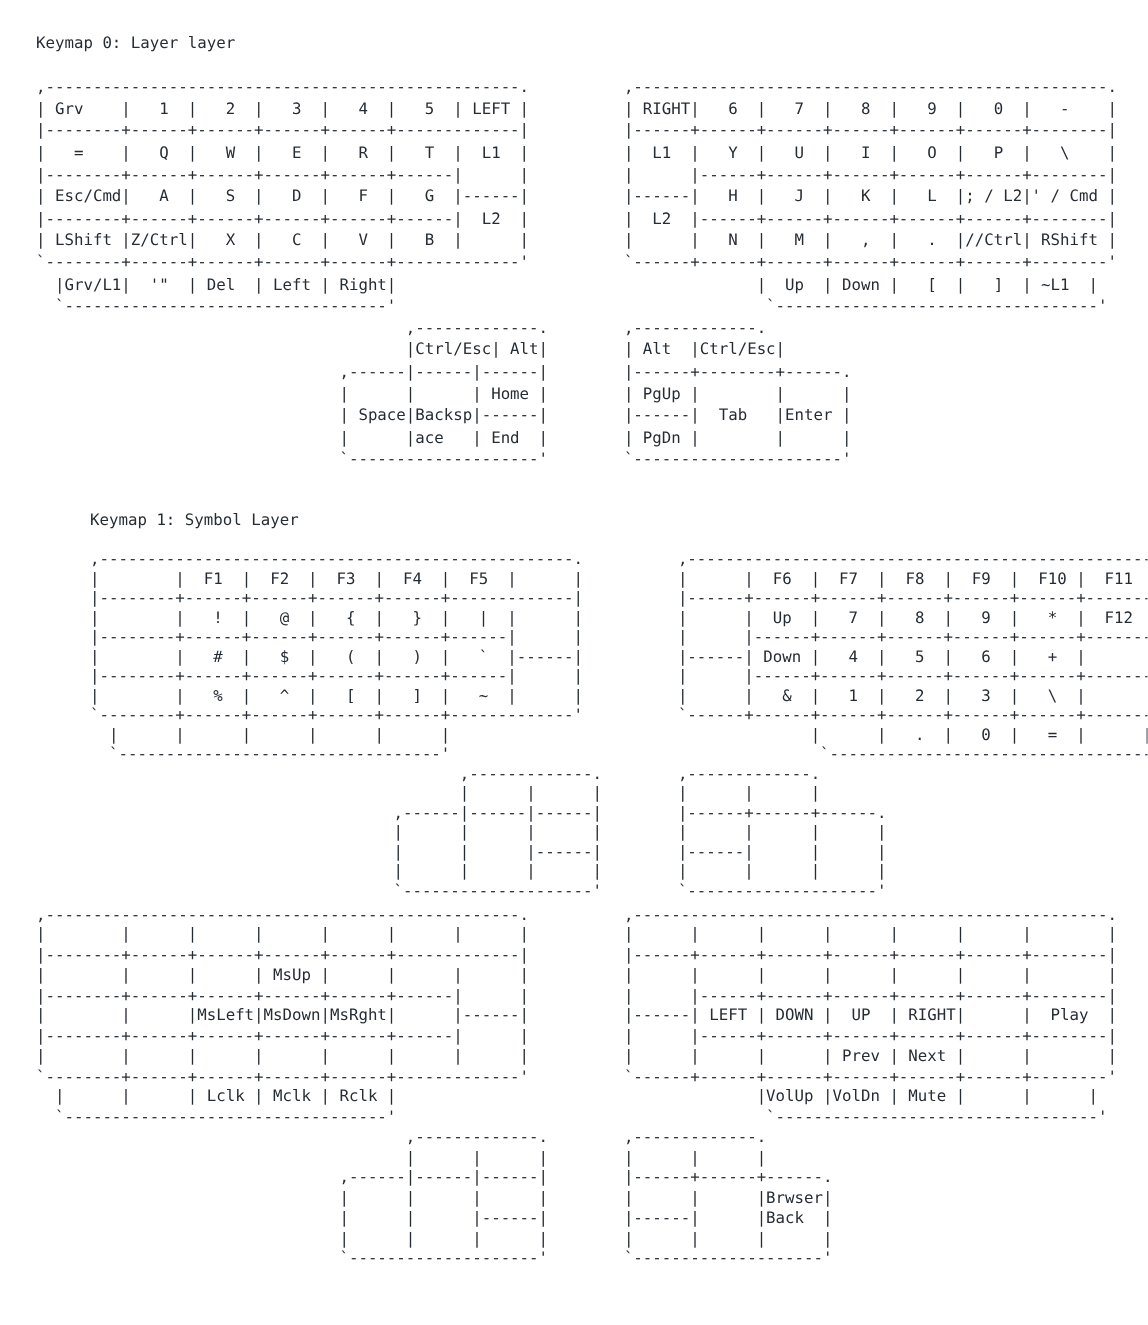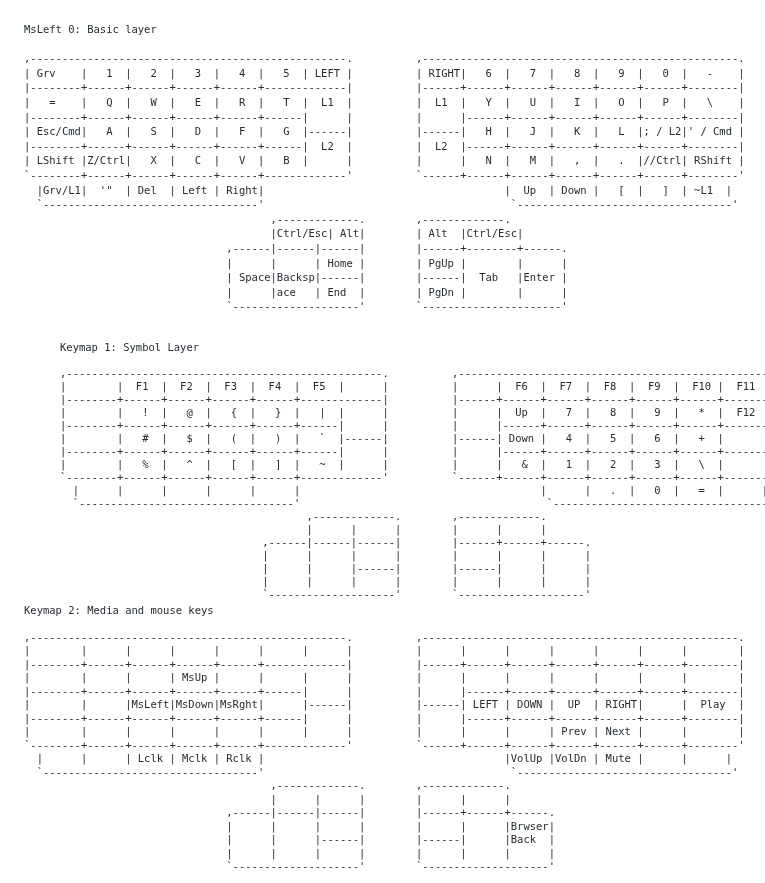--- a/index.html
+++ b/index.html
@@ -38,21 +38,21 @@
   #s0 { --lh: 14.6px; margin-bottom: 27px; }
   #s1 { --lh: 13px;   margin-bottom: 3px; margin-left: 36px; }
   #s2 { --lh: 13.5px; }
 </style>
 </head>
 <body>
 
 <div class="doc">
 
   <section class="keymap-section" id="s0">
-    <div class="kd-title"><span>MsLeft 0: Basic layer</span></div>
+    <div class="kd-title"><span>Keymap 0: Layer layer</span></div>
     <div class="kd-body">
       <pre class="ascii left-hand">,--------------------------------------------------.
 | Grv    |   1  |   2  |   3  |   4  |   5  | LEFT |
 |--------+------+------+------+------+-------------|
 |   =    |   Q  |   W  |   E  |   R  |   T  |  L1  |
 |--------+------+------+------+------+------|      |
 | Esc/Cmd|   A  |   S  |   D  |   F  |   G  |------|
 |--------+------+------+------+------+------|  L2  |
 | LShift |Z/Ctrl|   X  |   C  |   V  |   B  |      |
 `--------+------+------+------+------+-------------'
@@ -122,21 +122,20 @@
 |      |      |
 |------+------+------.
 |      |      |      |
 |------|      |      |
 |      |      |      |
 `--------------------'</pre>
     </div>
   </section>
 
   <section class="keymap-section" id="s2">
-    <div class="kd-title"><span>Keymap 2: Media and mouse keys</span></div>
     <div class="kd-body">
       <pre class="ascii left-hand">,--------------------------------------------------.
 |        |      |      |      |      |      |      |
 |--------+------+------+------+------+-------------|
 |        |      |      | MsUp |      |      |      |
 |--------+------+------+------+------+------|      |
 |        |      |MsLeft|MsDown|MsRght|      |------|
 |--------+------+------+------+------+------|      |
 |        |      |      |      |      |      |      |
 `--------+------+------+------+------+-------------'

